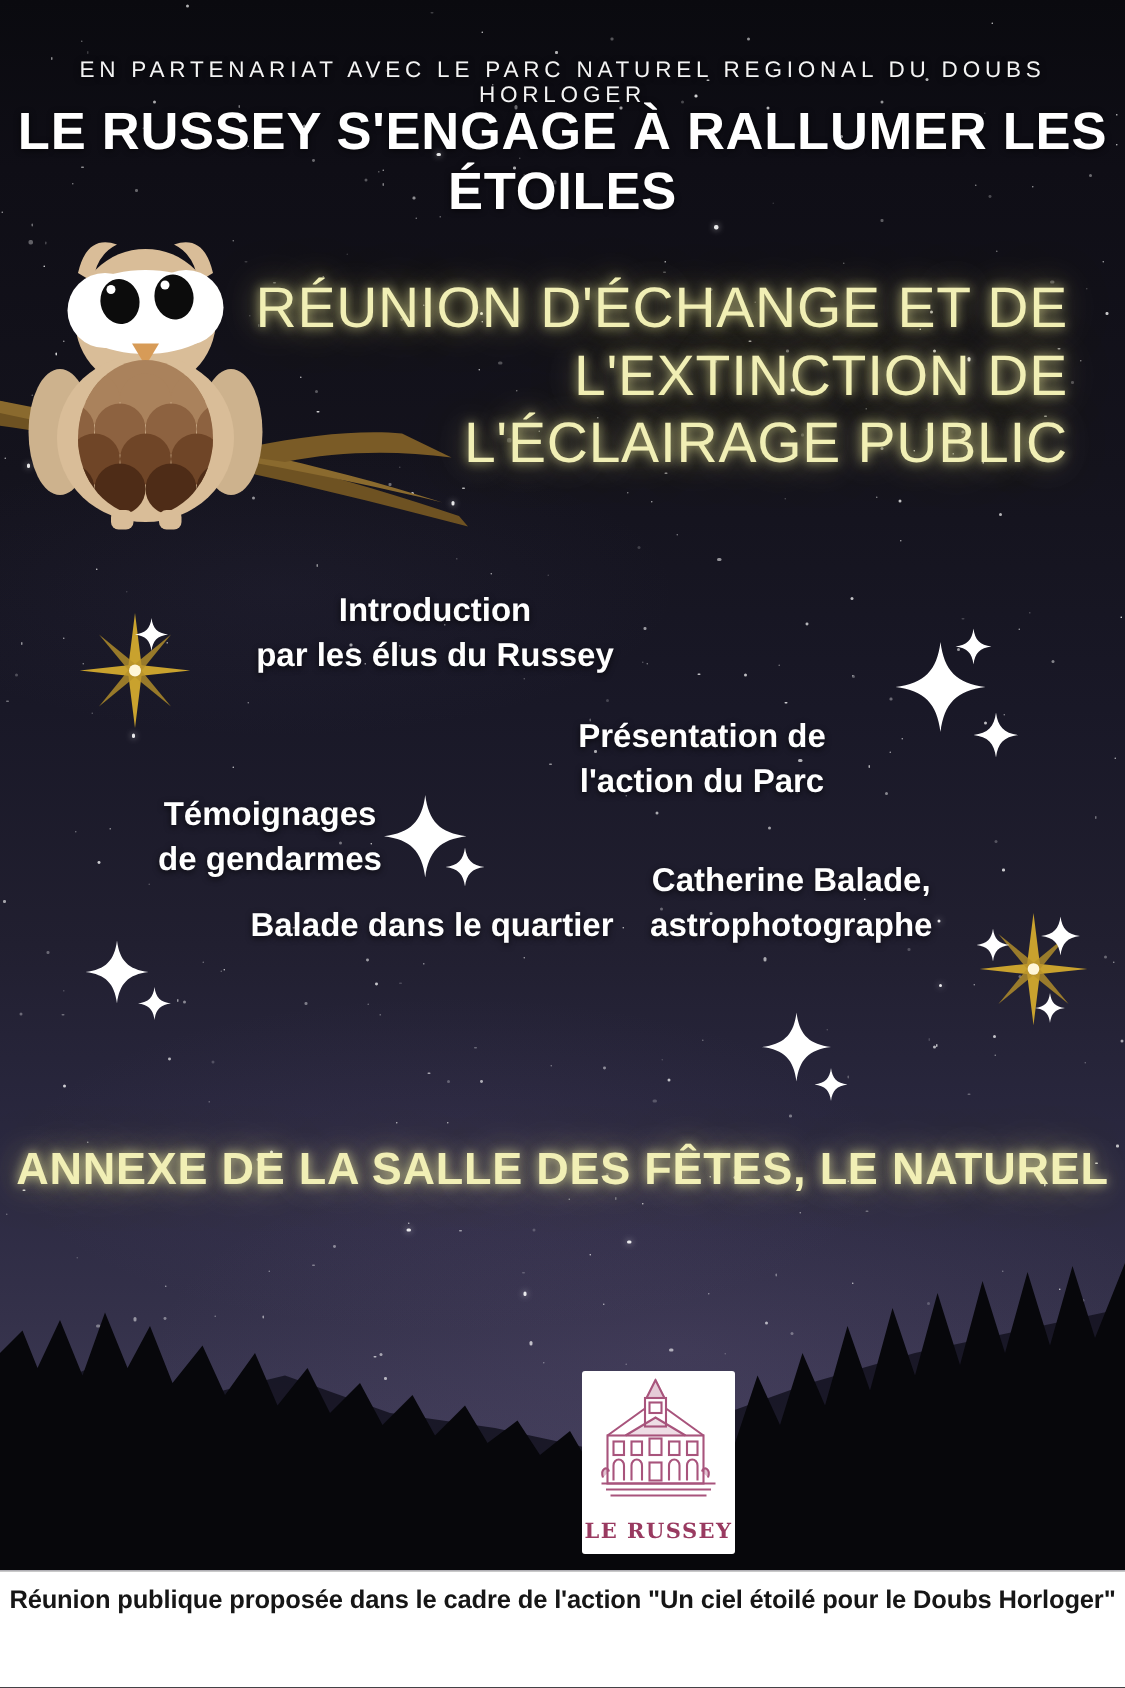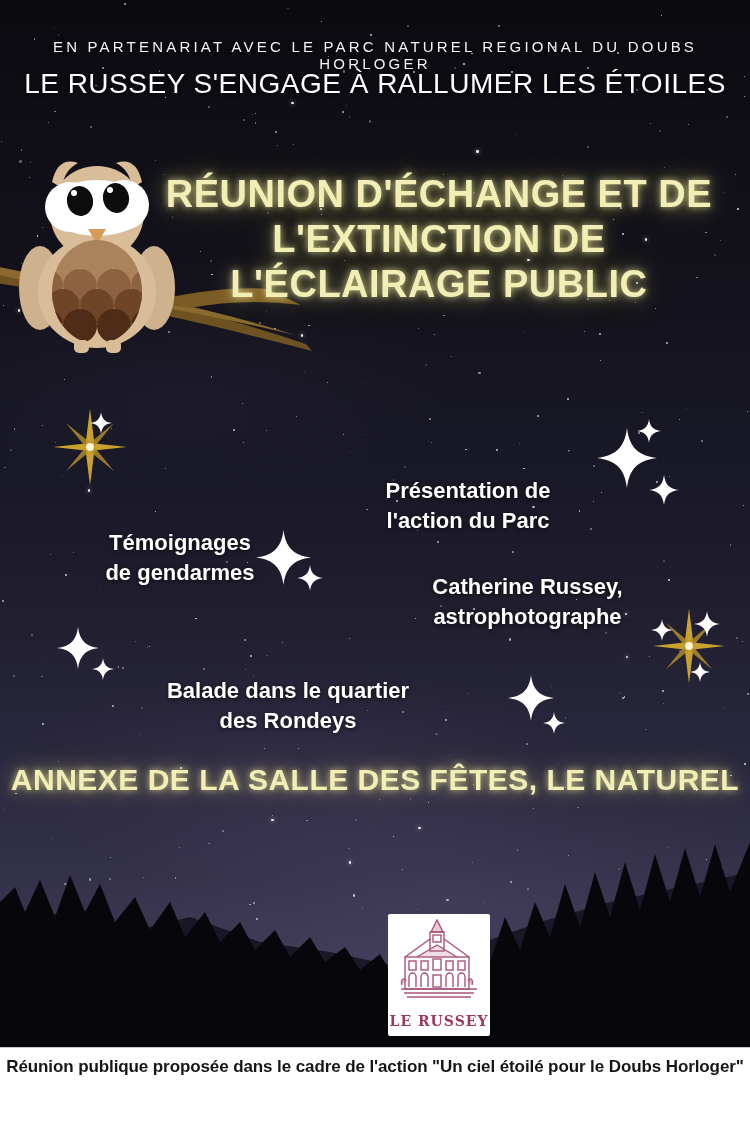--- a/index.html
+++ b/index.html
@@ -32,40 +32,40 @@
                 0 0 40px rgba(232,226,115,.30);
   }
 
   .partnership {
     position:absolute; z-index:4; top:38px; left:0; width:100%;
     text-align:center; color:#f4f4f4; font-size:15px; font-weight:500;
     letter-spacing:3.2px;
   }
   .slogan {
     position:absolute; z-index:4; top:68px; left:0; width:100%;
-    text-align:center; color:#ffffff; font-size:28px; font-weight:400;
+    text-align:center; color:#ffffff; font-size:35px; font-weight:700;
     letter-spacing:.5px;
   }
 
   .owl-wrap { position:absolute; z-index:3; left:0; top:150px; }
 
   .main-title {
-    position:absolute; z-index:4; top:172px; right:38px; text-align:center;
-    font-size:38px; font-weight:700; line-height:45px; letter-spacing:.5px;
+    position:absolute; z-index:4; top:184px; right:38px; text-align:right;
+    font-size:38px; font-weight:400; line-height:45px; letter-spacing:.5px;
   }
 
   .agenda-item {
     position:absolute; z-index:4; text-align:center; color:#ffffff;
     font-size:22px; font-weight:700; line-height:30px;
   }
   .ag-0 { left:140px; top:392px; width:300px; }
   .ag-1 { left:338px; top:476px; width:260px; }
   .ag-2 { left:60px;  top:528px; width:240px; }
   .ag-3 { left:395px; top:572px; width:265px; }
-  .ag-4 { left:128px; top:676px; width:320px;text-align:center; }
+  .ag-4 { left:128px; top:602px; width:320px;text-align:center; }
 
   .event-block {
     position:absolute; z-index:4; top:760px; left:0; width:100%;
     text-align:center; font-size:30px; font-weight:700; line-height:39px;
     letter-spacing:.5px;
   }
 
   .trees { position:absolute; z-index:2; left:0; bottom:78px; }
 
   .parc-logo { position:absolute; z-index:4; left:263px; top:918px; width:118px; height:132px; }
@@ -634,35 +634,38 @@
       <rect x="106" y="190" width="15" height="13" rx="5" fill="#d9bd98"></rect>
     </svg>
   </div>
 
   <div class="main-title glow">
     <div>RÉUNION D'ÉCHANGE ET DE</div>
     <div>L'EXTINCTION DE</div>
     <div>L'ÉCLAIRAGE PUBLIC</div>
   </div>
 
+  <div class="agenda-item ag-0 txt-shadow">
+    <div>Introduction</div>
+    <div>par les élus du Russey</div>
+  </div>
   <div class="agenda-item ag-1 txt-shadow">
     <div>Présentation de</div>
     <div>l'action du Parc</div>
   </div>
   <div class="agenda-item ag-2 txt-shadow">
     <div>Témoignages</div>
     <div>de gendarmes</div>
   </div>
   <div class="agenda-item ag-3 txt-shadow">
-    <div>Catherine Russey,</div>
+    <div>Catherine Balade,</div>
     <div>astrophotographe</div>
   </div>
   <div class="agenda-item ag-4 txt-shadow">
     <div>Balade dans le quartier</div>
-    <div>des Rondeys</div>
   </div>
 
   <div class="event-block glow">
     <div>ANNEXE DE LA SALLE DES FÊTES, LE NATUREL</div>
   </div>
 
   <svg class="trees" width="750" height="205" viewBox="0 0 750 205">
     <polygon fill="#13121f" opacity=".85" points="0,95 60,70 120,92 190,75 260,100 330,110 400,125 470,105 540,80 610,60 680,45 750,30 750,205 0,205"></polygon>
     <polygon fill="#07070b" points="0,60 15,45 25,70 40,38 55,75 70,33 85,70 100,42 115,80 135,55 150,88 170,60 185,95 205,70 220,100 240,80 255,108 275,88 290,115 310,95 325,120 345,105 360,128 380,112 395,138 415,118 430,140 445,110 460,132 475,95 490,120 505,75 520,108 535,60 550,95 565,42 580,85 595,30 610,75 625,20 640,68 655,12 670,60 685,6 700,55 715,2 730,50 750,0 750,205 0,205"></polygon>
   </svg>

